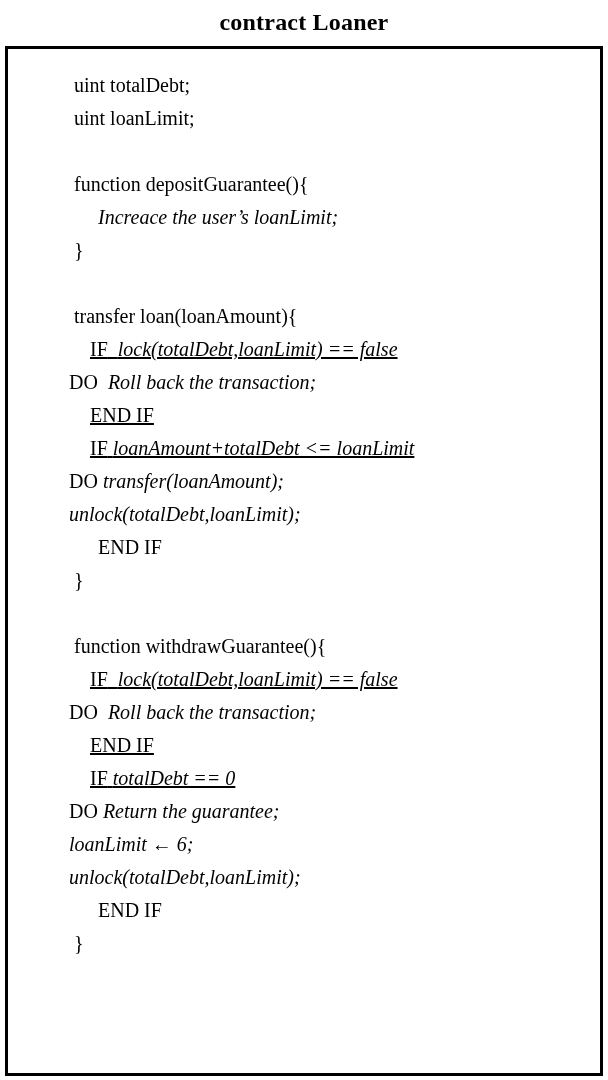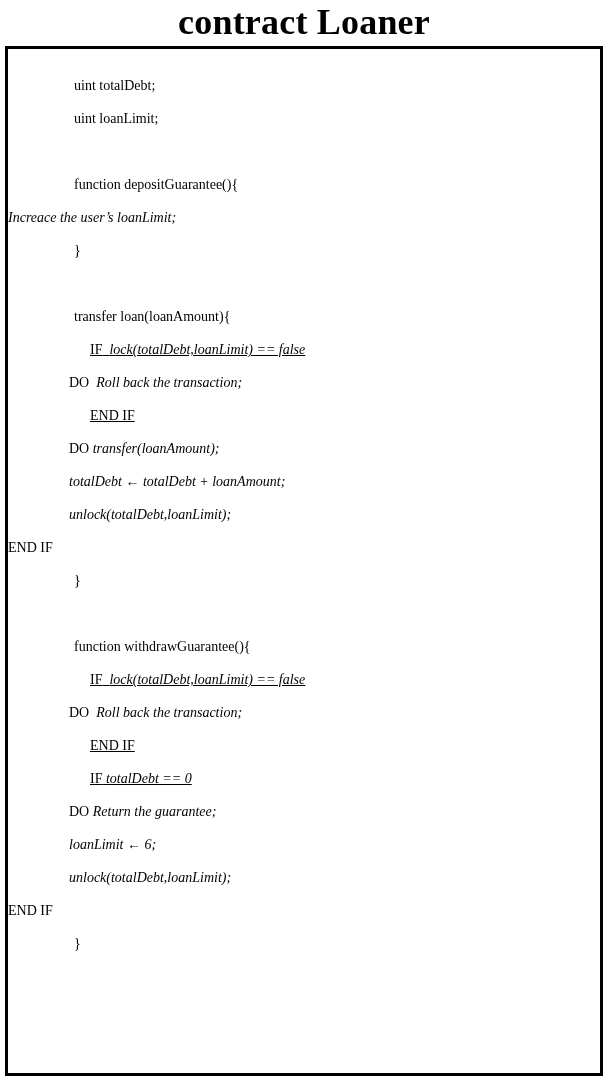--- a/index.html
+++ b/index.html
@@ -14,21 +14,21 @@
       overflow: hidden;
       font-family: "Liberation Serif", "DejaVu Serif", serif;
       color: #000000;
     }
     .title {
       position: absolute;
       left: 0;
       top: 2px;
       width: 608px;
       text-align: center;
-      font-size: 36px;
+      font-size: 24px;
       font-weight: bold;
       line-height: 40px;
       letter-spacing: 0.2px;
     }
     .box {
       position: absolute;
       left: 5px;
       top: 46px;
       width: 592px;
       height: 1024px;
@@ -37,26 +37,26 @@
     }
     .code {
       position: absolute;
       left: 0;
       top: 20px;
       width: 100%;
     }
     .line {
       height: 33px;
       line-height: 33px;
-      font-size: 14px;
+      font-size: 20px;
       white-space: pre;
     }
     .indent-0 { padding-left: 66px; }
     .indent-1 { padding-left: 82px; text-decoration: underline; }
-    .indent-1b { }
+    .indent-1b { padding-left: 90px; }
     .indent-2 { padding-left: 61px; }
     .it { font-style: italic; }
     .blank { height: 33px; }
   </style>
 </head>
 <body>
 
 <div class="title">contract Loaner</div>
 
 <div class="box">
@@ -68,22 +68,22 @@
 
     <div class="line indent-0">function depositGuarantee(){</div>
     <div class="line indent-1b it">Increace the user’s loanLimit;</div>
     <div class="line indent-0">}</div>
     <div class="blank"></div>
 
     <div class="line indent-0">transfer loan(loanAmount){</div>
     <div class="line indent-1"><span>IF</span>  <span class="it">lock(totalDebt,loanLimit) == false</span></div>
     <div class="line indent-2"><span>DO</span>  <span class="it">Roll back the transaction;</span></div>
     <div class="line indent-1">END IF</div>
+    <div class="line indent-1"><span>IF</span> <span class="it">loanAmount+totalDebt &lt;= loanLimit</span></div>
     <div class="line indent-2"><span>DO</span> <span class="it">transfer(loanAmount);</span></div>
-    <div class="line indent-2 it">totalDebt ← totalDebt + loanAmount;</div>
     <div class="line indent-2 it">unlock(totalDebt,loanLimit);</div>
     <div class="line indent-1b">END IF</div>
     <div class="line indent-0">}</div>
     <div class="blank"></div>
 
     <div class="line indent-0">function withdrawGuarantee(){</div>
     <div class="line indent-1"><span>IF</span>  <span class="it">lock(totalDebt,loanLimit) == false</span></div>
     <div class="line indent-2"><span>DO</span>  <span class="it">Roll back the transaction;</span></div>
     <div class="line indent-1">END IF</div>
     <div class="line indent-1"><span>IF</span> <span class="it">totalDebt == 0</span></div>

